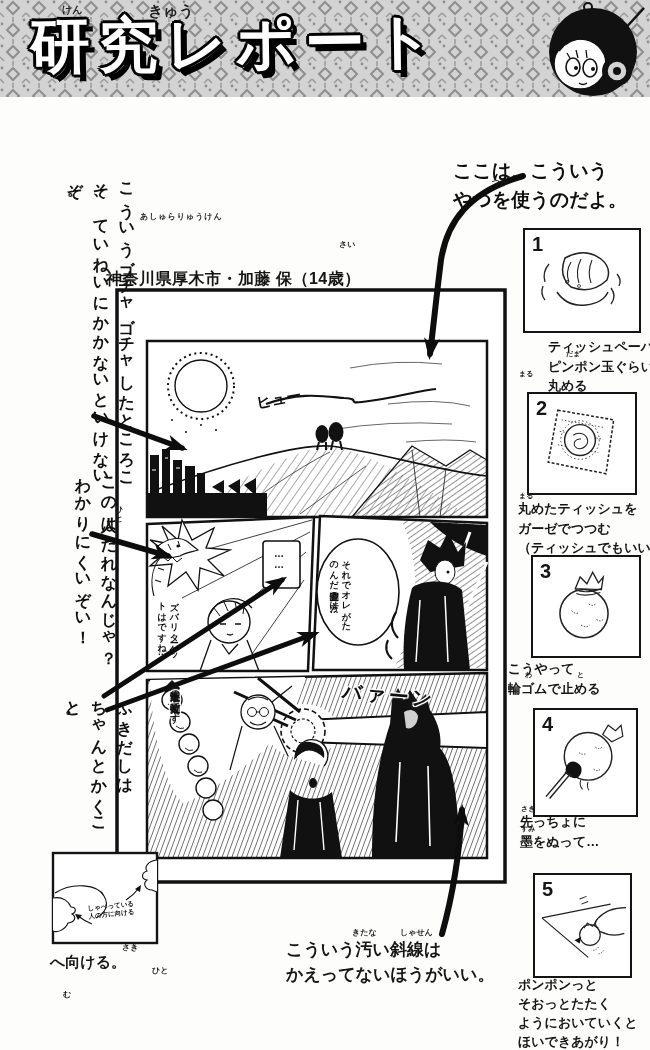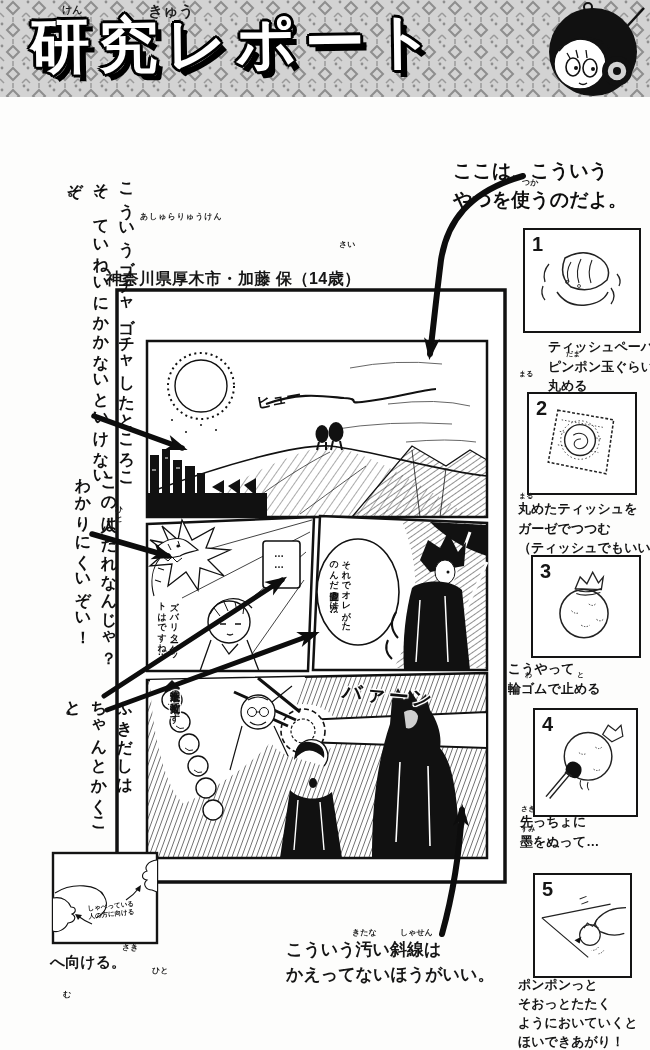--- a/index.html
+++ b/index.html
@@ -202,21 +202,21 @@
       <path d="M55,893 C72,882 98,884 104,896 C110,906 104,914 96,918" fill="none" stroke="#111" stroke-width="1.1"></path>
       <path d="M92,924 C87,922 82,919 78,916" fill="none" stroke="#111" stroke-width="1.1"></path>
       <polygon points="75,914 82,915 78,920" fill="#111"></polygon>
     </g>
   </svg>
 
   <div class="abs h-note" style="left:453px;top:156px;width:186px;">
     <div>ここは、こういう</div>
     <div>やつを使うのだよ。</div>
   </div>
-  <div class="abs fur" style="left:522px;top:179px;">つか</div>
+  <div class="abs fur" style="left:492px;top:179px;">つか</div>
 
   <div class="abs vt note-big" style="left:62px;top:172px;height:320px;">こういうゴチャゴチャしたところこそ、ていねいにかかないといけないぞ。</div>
   <div class="abs vt note-big" style="left:70px;top:466px;height:198px;">この人はだれなんじゃ？わかりにくいぞい！</div>
   <div class="abs fur" style="left:114px;top:500px;writing-mode:vertical-rl;">ひと</div>
   <div class="abs vt note-big" style="left:60px;top:690px;height:162px;">
     <span>ふきだしは</span><br>
     <span>ちゃんとかくこと。</span>
   </div>
 
   <div class="abs fur" style="left:140px;top:213px;letter-spacing:1px;">あしゅらりゅうけん</div>

